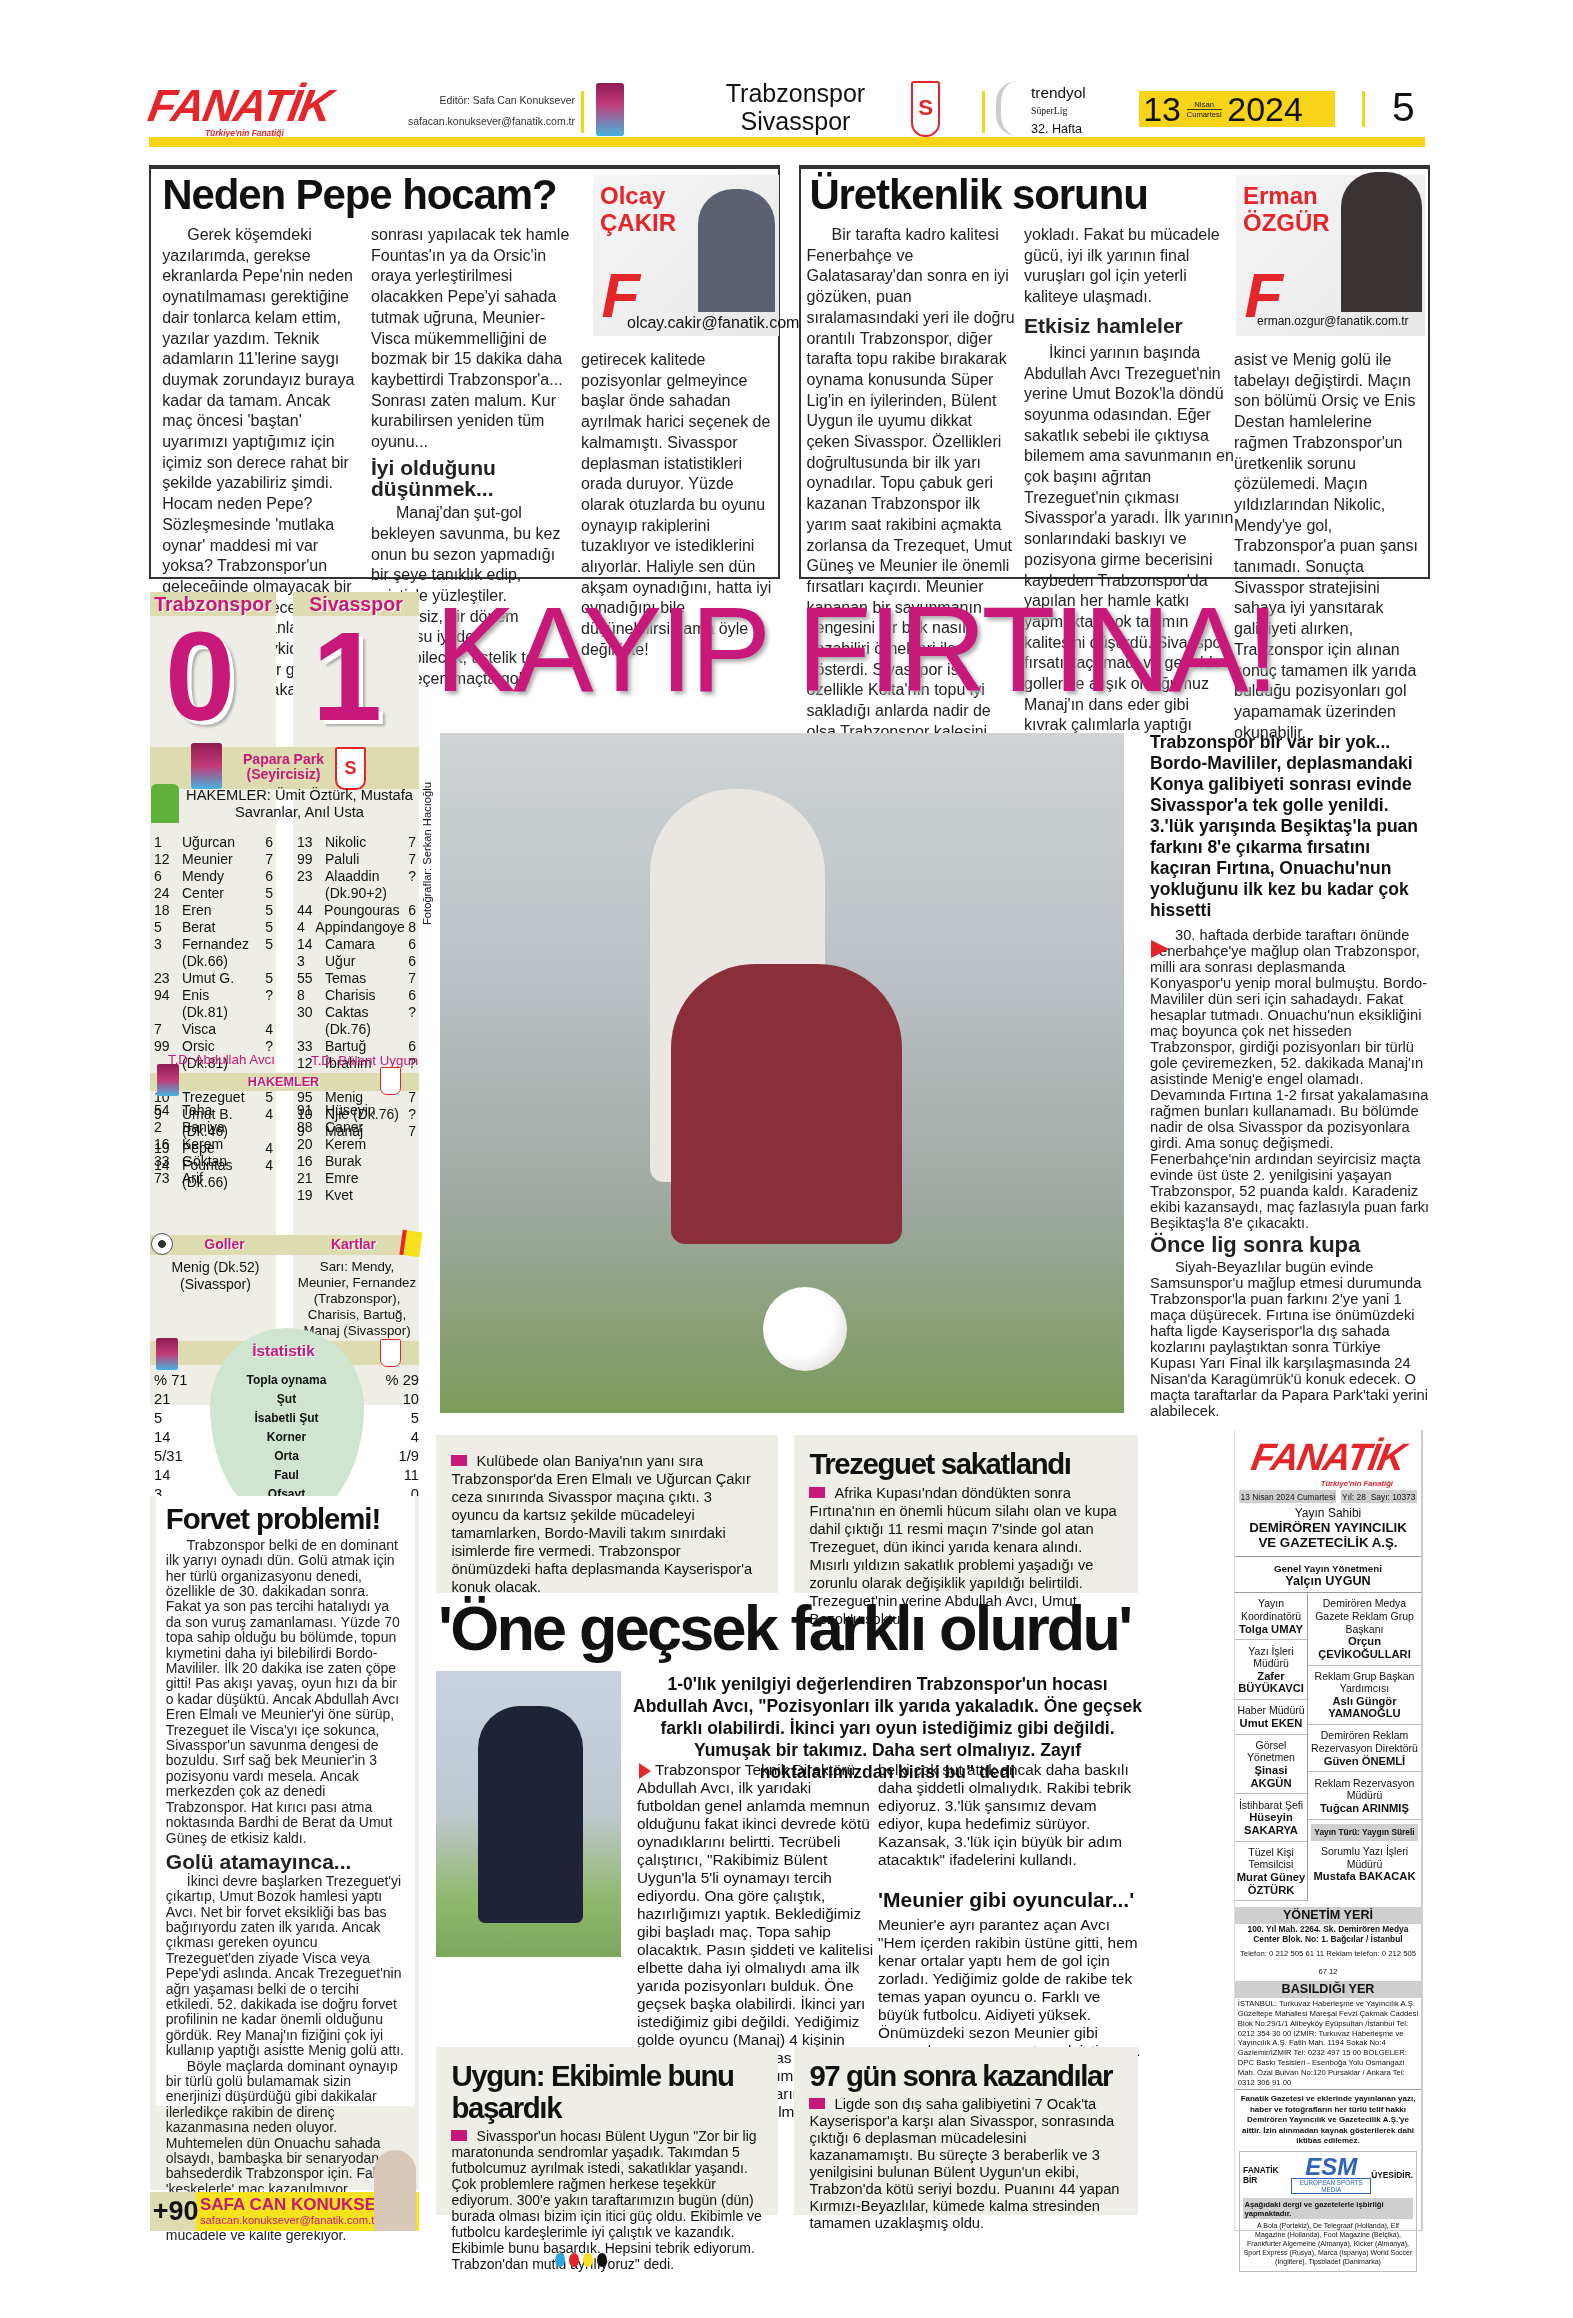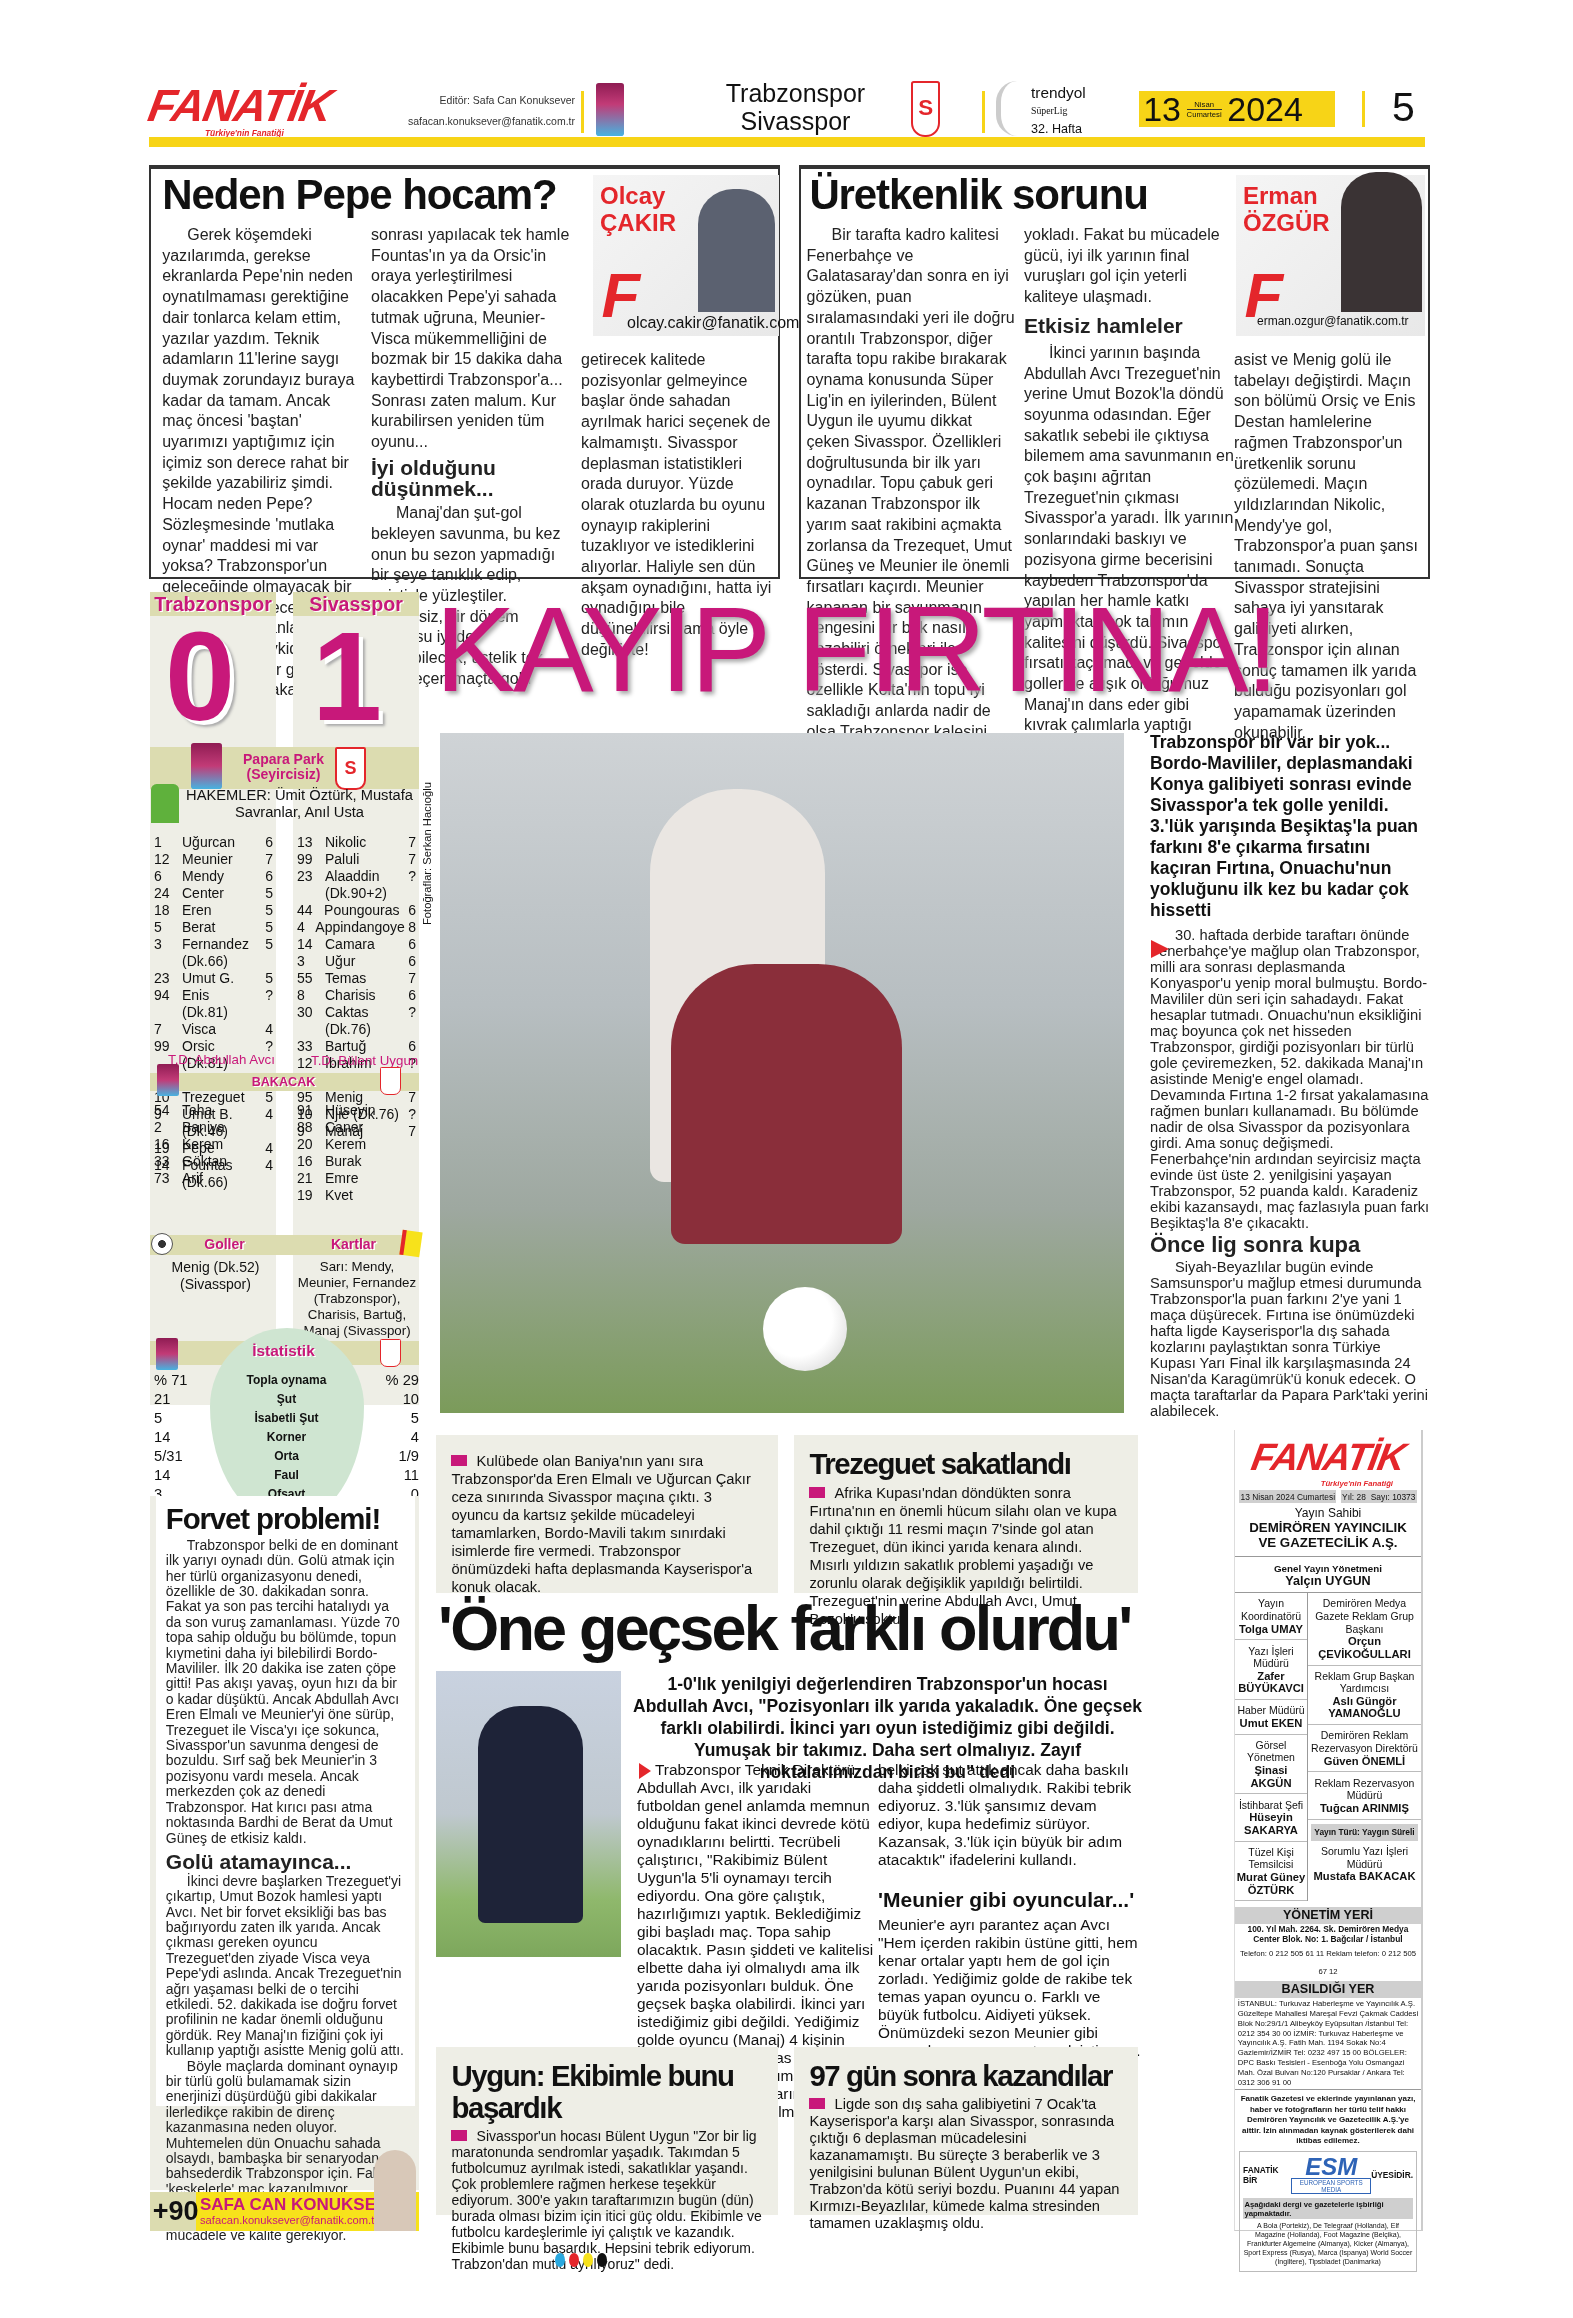--- a/index.html
+++ b/index.html
@@ -292,21 +292,21 @@
       <span class="n">9</span>
       <span class="nm">Manaj</span>
       <span class="rt">7</span>
     </div>
   </div>
 <div class="abs pink" style="left:168px;top:1052px;font-size:13.3px">T.D: Abdullah Avcı</div>
 <div class="abs pink" style="left:311px;top:1053px;font-size:13.3px">T.D: Bülent Uygun</div>
 
 <div class="abs hdrband" style="left:150px;top:1073px;width:269px;height:18px"></div>
 <div class="abs" style="left:157px;top:1064px;width:22.4px;height:32px;border-radius:2.1px;background:linear-gradient(180deg,#8f1c53,#c23b77 50%,#47b3e0)"></div>
-<div class="abs teamhead" style="left:231px;top:1073px;width:105px;font-size:12.6px;line-height:18px">BAKACAK</div>
+<div class="abs teamhead" style="left:231px;top:1073px;width:105px;font-size:12.6px;line-height:18px">HAKEMLER</div>
 <div class="abs" style="left:380px;top:1067px;width:21px;height:28px;border:1.4px solid #e4262b;border-radius:1.4px 1.4px 7px 7px;background:#fff"></div>
 <div class="abs lineup" style="left:154px;top:1102px;width:119px" id="homeSubs">
     <div class="row">
       <span class="n">54</span>
       <span class="nm">Taha</span>
     </div>
     <div class="row">
       <span class="n">2</span>
       <span class="nm">Baniya</span>
     </div>

